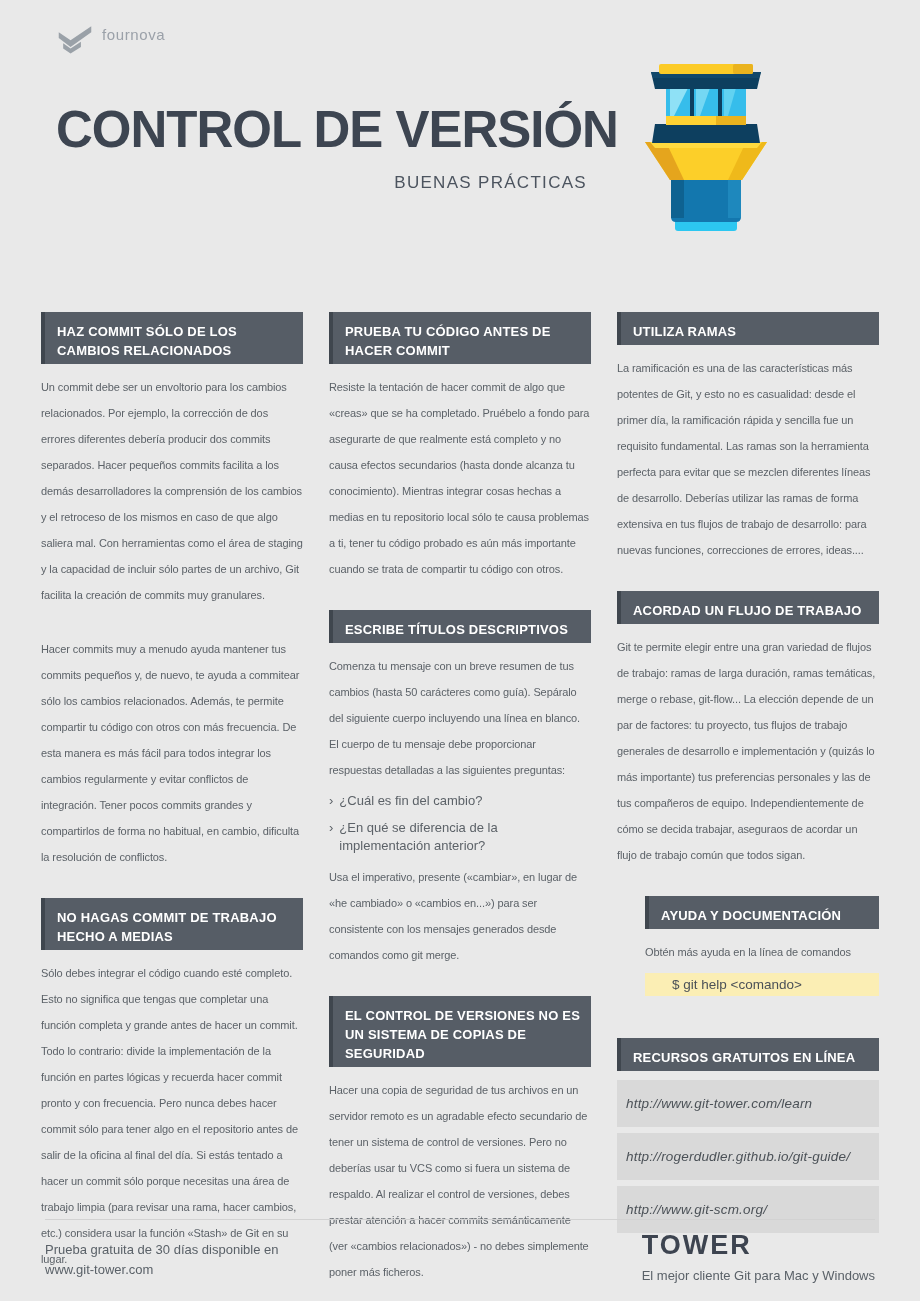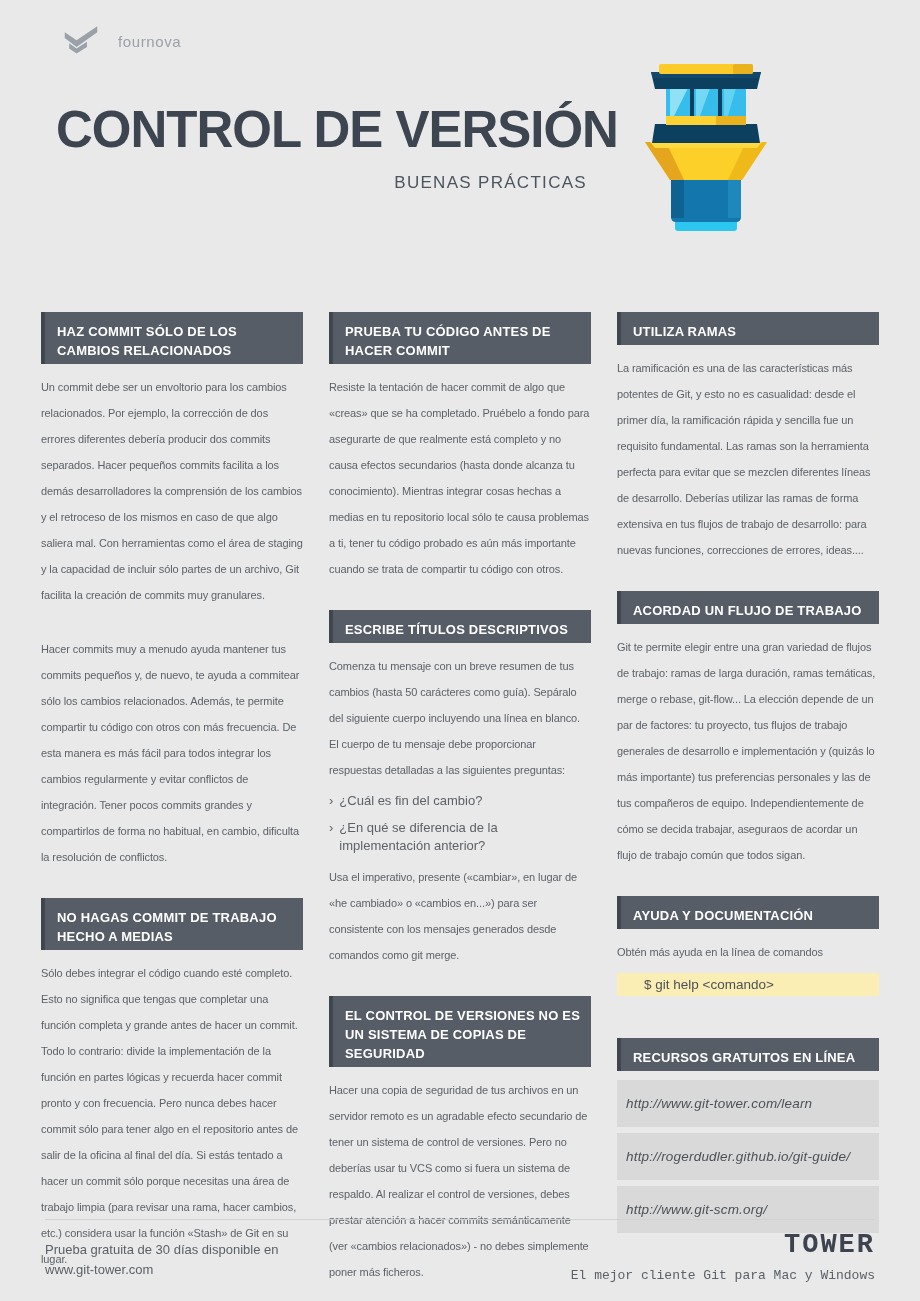--- a/index.html
+++ b/index.html
@@ -4,56 +4,56 @@
 <style>
   html,body { margin:0; padding:0; background:#d0d0d0; }
   .page {
     position:relative; width:920px; height:1301px; margin:0 auto;
     background:var(--page_bg,#e9e9e9);
     font-family:"Liberation Sans",sans-serif;
     overflow:hidden;
   }
 
   
-  .brand { position:absolute; left:64px; top:26px; display:flex; align-items:center; gap:20px; }
+  .brand { position:absolute; left:58px; top:26px; display:flex; gap:10px; }
   .brand svg { display:block; }
   .brand-name { font-size:15px; color:#9ba1a9; letter-spacing:0.6px; }
 
   
   .title { position:absolute; left:56px; top:100px; margin:0; font-size:51px; font-weight:bold;
            color:var(--title_color,#3d4551); letter-spacing:-1px; white-space:nowrap; }
   .subtitle { position:absolute; left:56px; top:173px; width:531px; text-align:right;
               font-size:17px; letter-spacing:1.3px; color:#4c545f; }
 
   .tower-art { position:absolute; left:644px; top:64px; }
 
   
   .content { position:absolute; top:312px; left:41px; width:838px;
              display:grid; grid-template-columns:repeat(3,262px); column-gap:26px; align-items:start; }
   .col { min-width:0; }
   section { margin-bottom:28px; }
-  section.mb-lg { margin-bottom:42px; }
+  section.mb-lg { margin-bottom:42px;margin-left:28px; }
   .bar { margin:0; background:var(--bar_bg,#565d66); border-left:4px solid var(--bar_edge,#3f464e);
          color:#ffffff; font-size:13px; line-height:19px; font-weight:bold;
          padding:10px 10px 4px 12px; letter-spacing:0.2px; }
   .body-text { margin:10px 0 0; color:var(--body_color,#5c6268); font-size:11px; line-height:26px;
                letter-spacing:-0.1px; }
   .bullet { display:flex; margin:9px 0 0; color:var(--body_color,#5c6268); font-size:13px; line-height:18px; }
   .bullet .mark { margin-right:6px; flex:none; }
   .code-row { margin-top:8px; background:var(--code_bg,#fbeeb4); padding:4px 27px;
               font-size:13.5px; color:#4b5157; }
   .link-row { margin-top:6px; background:var(--link_bg,#d9d9d9); padding:16px 9px;
               font-size:13.5px; font-style:italic; color:#4b5157; letter-spacing:0.2px; }
   .link-row:first-of-type { margin-top:9px; }
 
   
   .footer { position:absolute; left:45px; right:45px; top:1219px; height:80px;
             border-top:1px solid #d2d2d2; }
   .trial { position:absolute; left:0; top:20px; font-size:13px; line-height:20px; color:#5a6168; }
-  .tower-brand { position:absolute; right:0; top:10px; text-align:right;font-family:Liberation Mono, monospace; }
+  .tower-brand { position:absolute; right:0; top:10px; text-align:left; }
   .tower-wordmark { font-size:27px; font-weight:bold; color:#3d4450; letter-spacing:2px; line-height:30px; }
   .tower-tagline { font-size:13px; color:#5a6168; margin-top:8px; }
 </style>
 </head>
 <body>
 
 <div class="page">
 
   <div class="brand">
     <svg width="34" height="30" viewBox="0 0 46 40">

